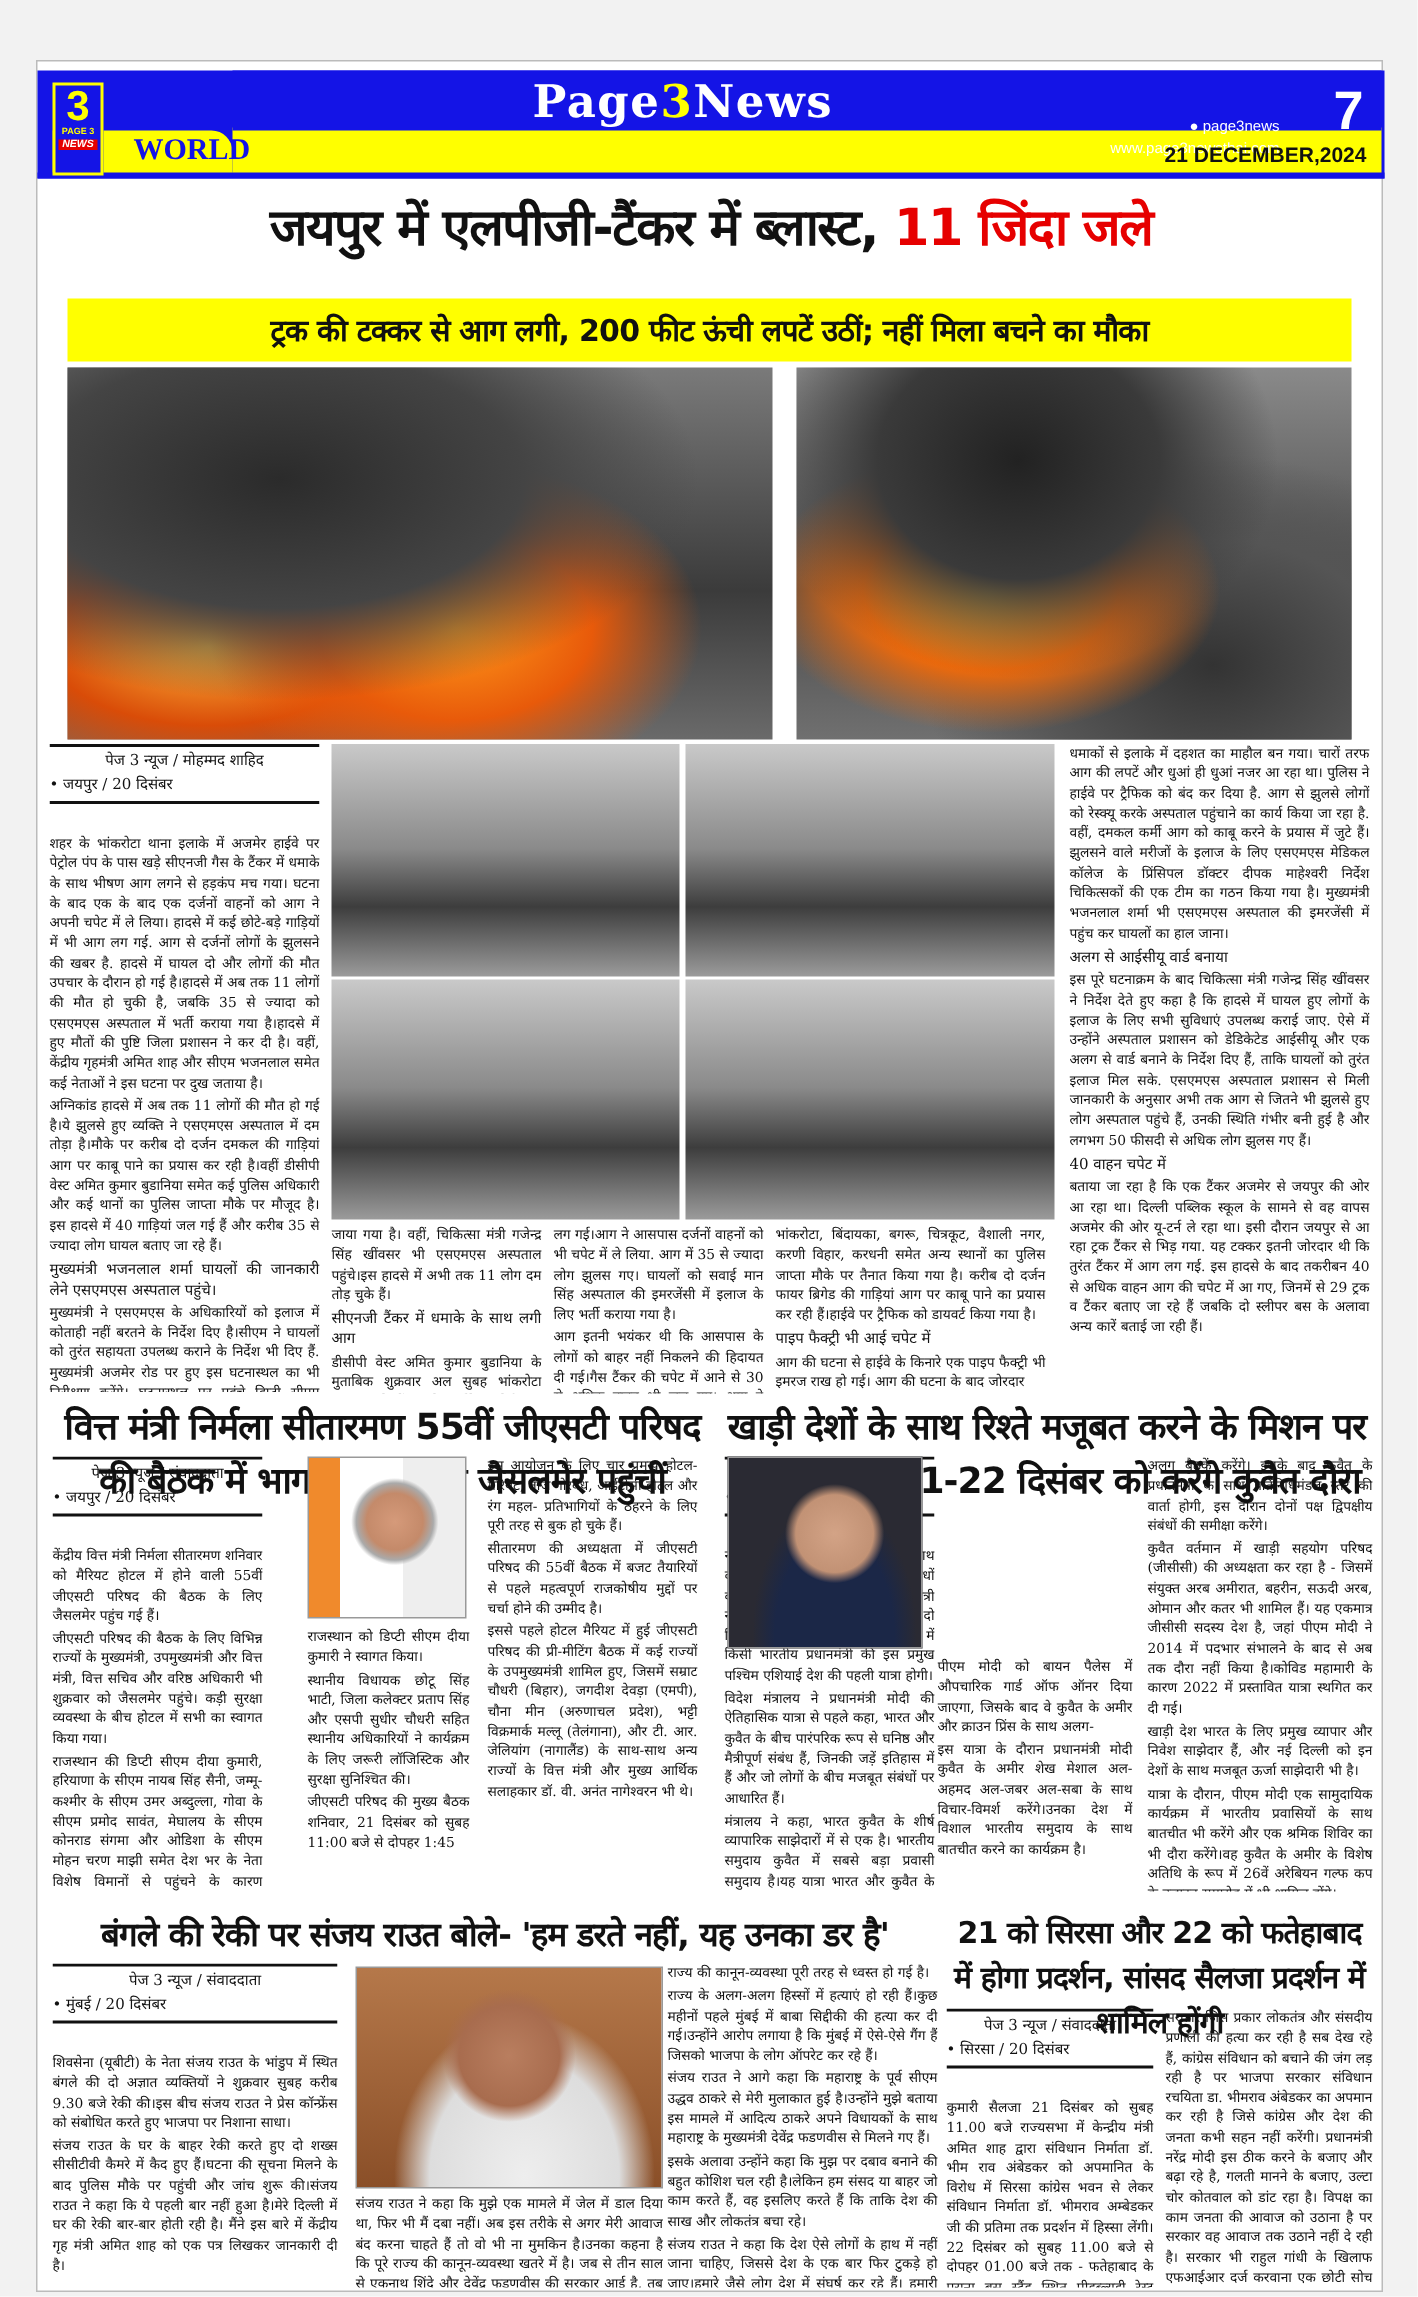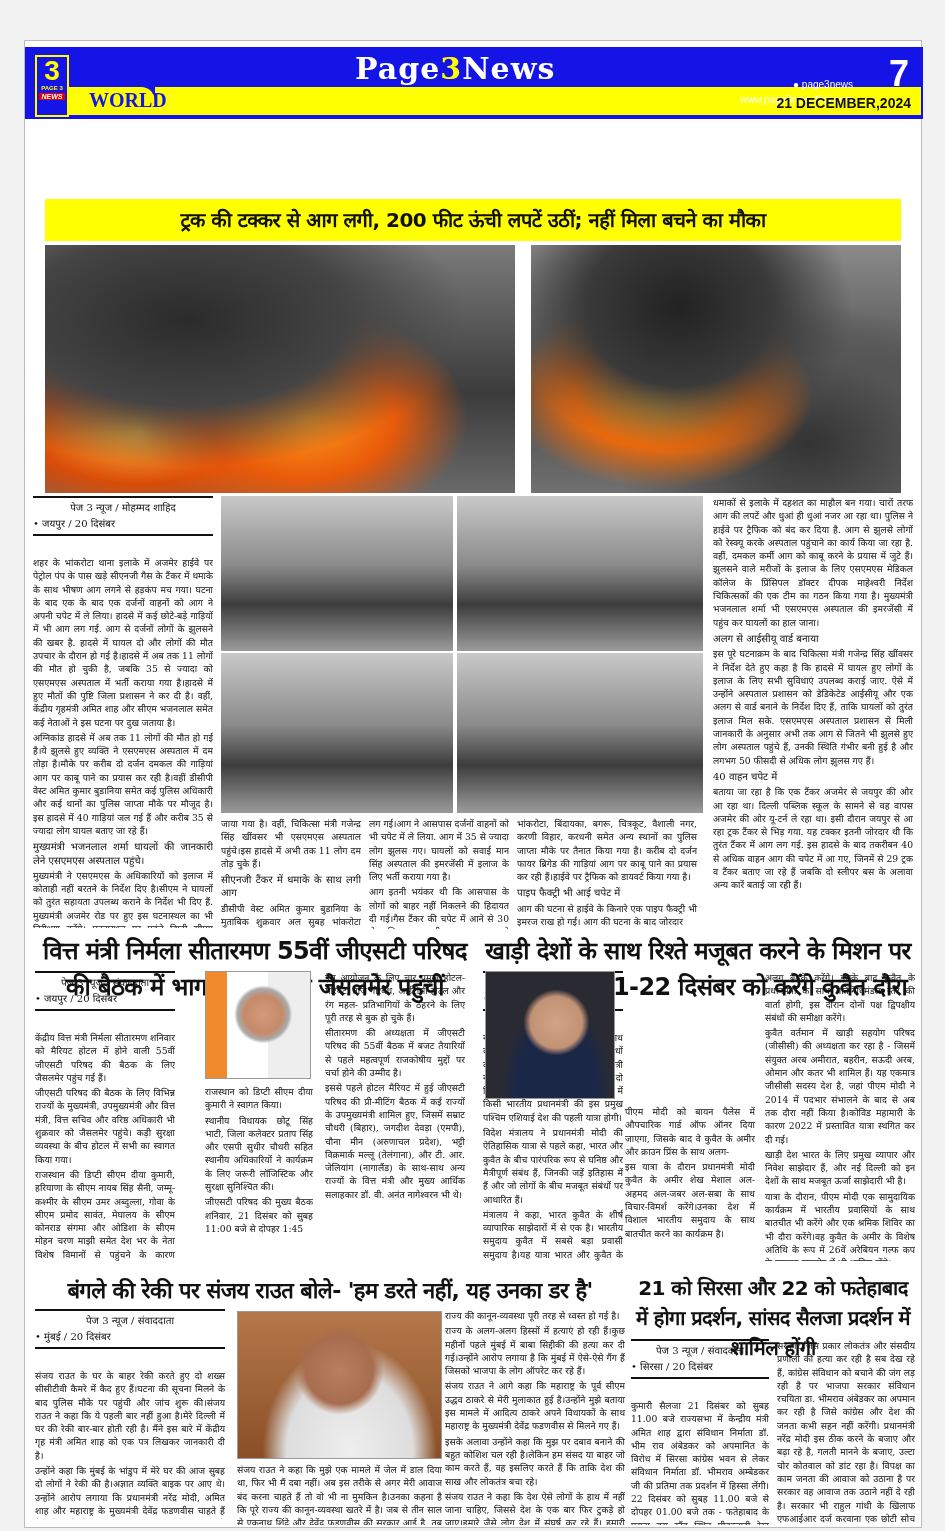--- a/index.html
+++ b/index.html
@@ -59,20 +59,21 @@
     <div class="section">WORLD</div>
     <div class="brand"><span>Page</span><span class="three">3</span><span>News</span></div>
     <div class="social">
       <div>● page3news</div>
       <div>www.page3newsthai.com</div>
     </div>
     <div class="pageno">7</div>
     <div class="date">21 DECEMBER,2024</div>
   </div>
 
+  <div class="headline"><span>जयपुर में एलपीजी-टैंकर में ब्लास्ट,</span> <span class="red">11 जिंदा जले</span></div>
   <div class="subbar">ट्रक की टक्कर से आग लगी, 200 फीट ऊंची लपटें उठीं; नहीं मिला बचने का मौका</div>
 
   <div class="photo fire1"></div>
   <div class="photo fire2"></div>
   <div class="photo truck t1"></div>
   <div class="photo truck t2"></div>
   <div class="photo truck t3"></div>
   <div class="photo truck t4"></div>
 
   <div class="col" style="left:8px;top:455px;width:180px;height:432px">
@@ -151,20 +152,21 @@
     <p>खाड़ी देश भारत के लिए प्रमुख व्यापार और निवेश साझेदार हैं, और नई दिल्ली को इन देशों के साथ मजबूत ऊर्जा साझेदारी भी है।</p>
     <p>यात्रा के दौरान, पीएम मोदी एक सामुदायिक कार्यक्रम में भारतीय प्रवासियों के साथ बातचीत भी करेंगे और एक श्रमिक शिविर का भी दौरा करेंगे।वह कुवैत के अमीर के विशेष अतिथि के रूप में 26वें अरेबियन गल्फ कप के उद्घाटन समारोह में भी शामिल होंगे।</p>
   </div>
 
   <div class="h2" style="left:10px;top:1232px;width:590px;font-size:22px">बंगले की रेकी पर संजय राउत बोले- 'हम डरते नहीं, यह उनका डर है'</div>
   <div class="col" style="left:10px;top:1268px;width:190px;height:210px">
     <div class="byline">
       <span class="by">पेज 3 न्यूज / संवाददाता</span>
       <span class="loc">मुंबई / 20 दिसंबर</span>
     </div>
+    <p>शिवसेना (यूबीटी) के नेता संजय राउत के भांडुप में स्थित बंगले की दो अज्ञात व्यक्तियों ने शुक्रवार सुबह करीब 9.30 बजे रेकी की।इस बीच संजय राउत ने प्रेस कॉन्फ्रेंस को संबोधित करते हुए भाजपा पर निशाना साधा।</p>
     <p>संजय राउत के घर के बाहर रेकी करते हुए दो शख्स सीसीटीवी कैमरे में कैद हुए हैं।घटना की सूचना मिलने के बाद पुलिस मौके पर पहुंची और जांच शुरू की।संजय राउत ने कहा कि ये पहली बार नहीं हुआ है।मेरे दिल्ली में घर की रेकी बार-बार होती रही है। मैंने इस बारे में केंद्रीय गृह मंत्री अमित शाह को एक पत्र लिखकर जानकारी दी है।</p>
     <p>उन्होंने कहा कि मुंबई के भांडुप में मेरे घर की आज सुबह दो लोगों ने रेकी की है।अज्ञात व्यक्ति बाइक पर आए थे।उन्होंने आरोप लगाया कि प्रधानमंत्री नरेंद्र मोदी, अमित शाह और महाराष्ट्र के मुख्यमंत्री देवेंद्र फडणवीस चाहते हैं कि जो उनके खिलाफ आवाज उठाएगा उसकी आवाज को दबा देंगे।</p>
   </div>
   <div class="portrait p-raut"></div>
   <div class="col" style="left:212px;top:1422px;width:205px;height:62px">
     <p>संजय राउत ने कहा कि मुझे एक मामले में जेल में डाल दिया था, फिर भी मैं दबा नहीं। अब इस तरीके से अगर मेरी आवाज बंद करना चाहते हैं तो वो भी ना मुमकिन है।उनका कहना है कि पूरे राज्य की कानून-व्यवस्था खतरे में है। जब से तीन साल से एकनाथ शिंदे और देवेंद्र फडणवीस की सरकार आई है, तब से</p>
   </div>
   <div class="col" style="left:420px;top:1268px;width:180px;height:216px">
     <p>राज्य की कानून-व्यवस्था पूरी तरह से ध्वस्त हो गई है।</p>
     <p>राज्य के अलग-अलग हिस्सों में हत्याएं हो रही हैं।कुछ महीनों पहले मुंबई में बाबा सिद्दीकी की हत्या कर दी गई।उन्होंने आरोप लगाया है कि मुंबई में ऐसे-ऐसे गैंग हैं जिसको भाजपा के लोग ऑपरेट कर रहे हैं।</p>

